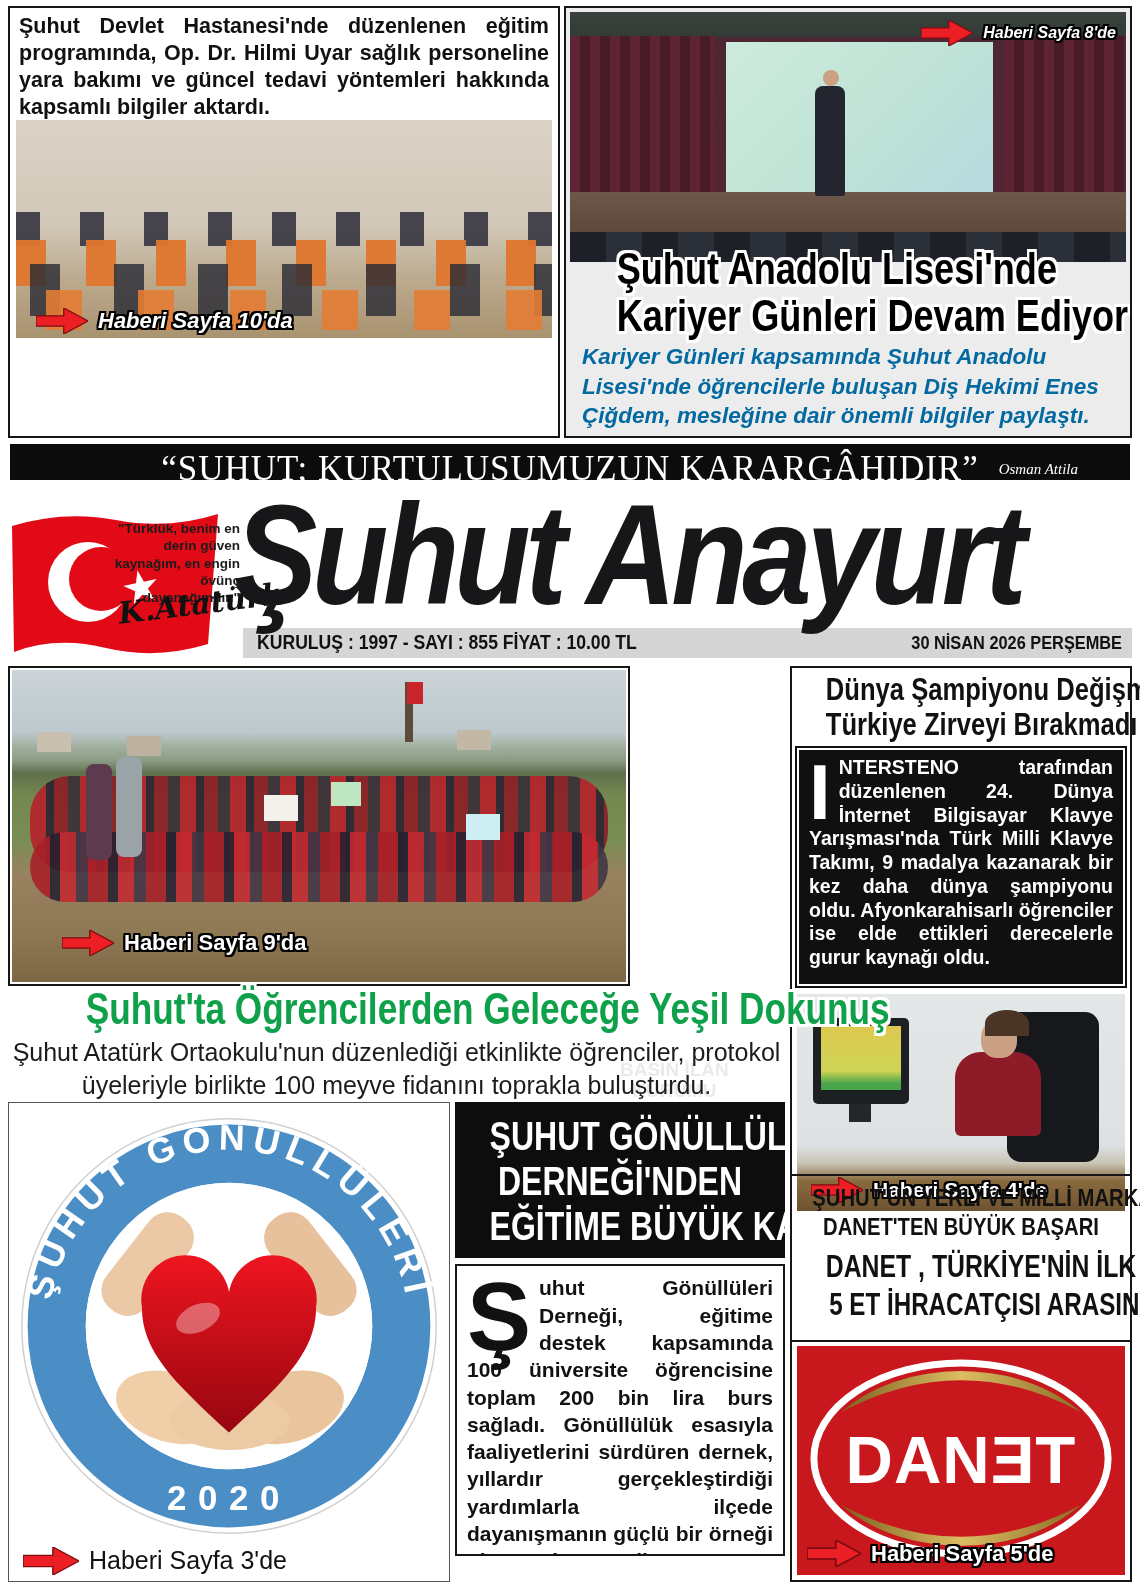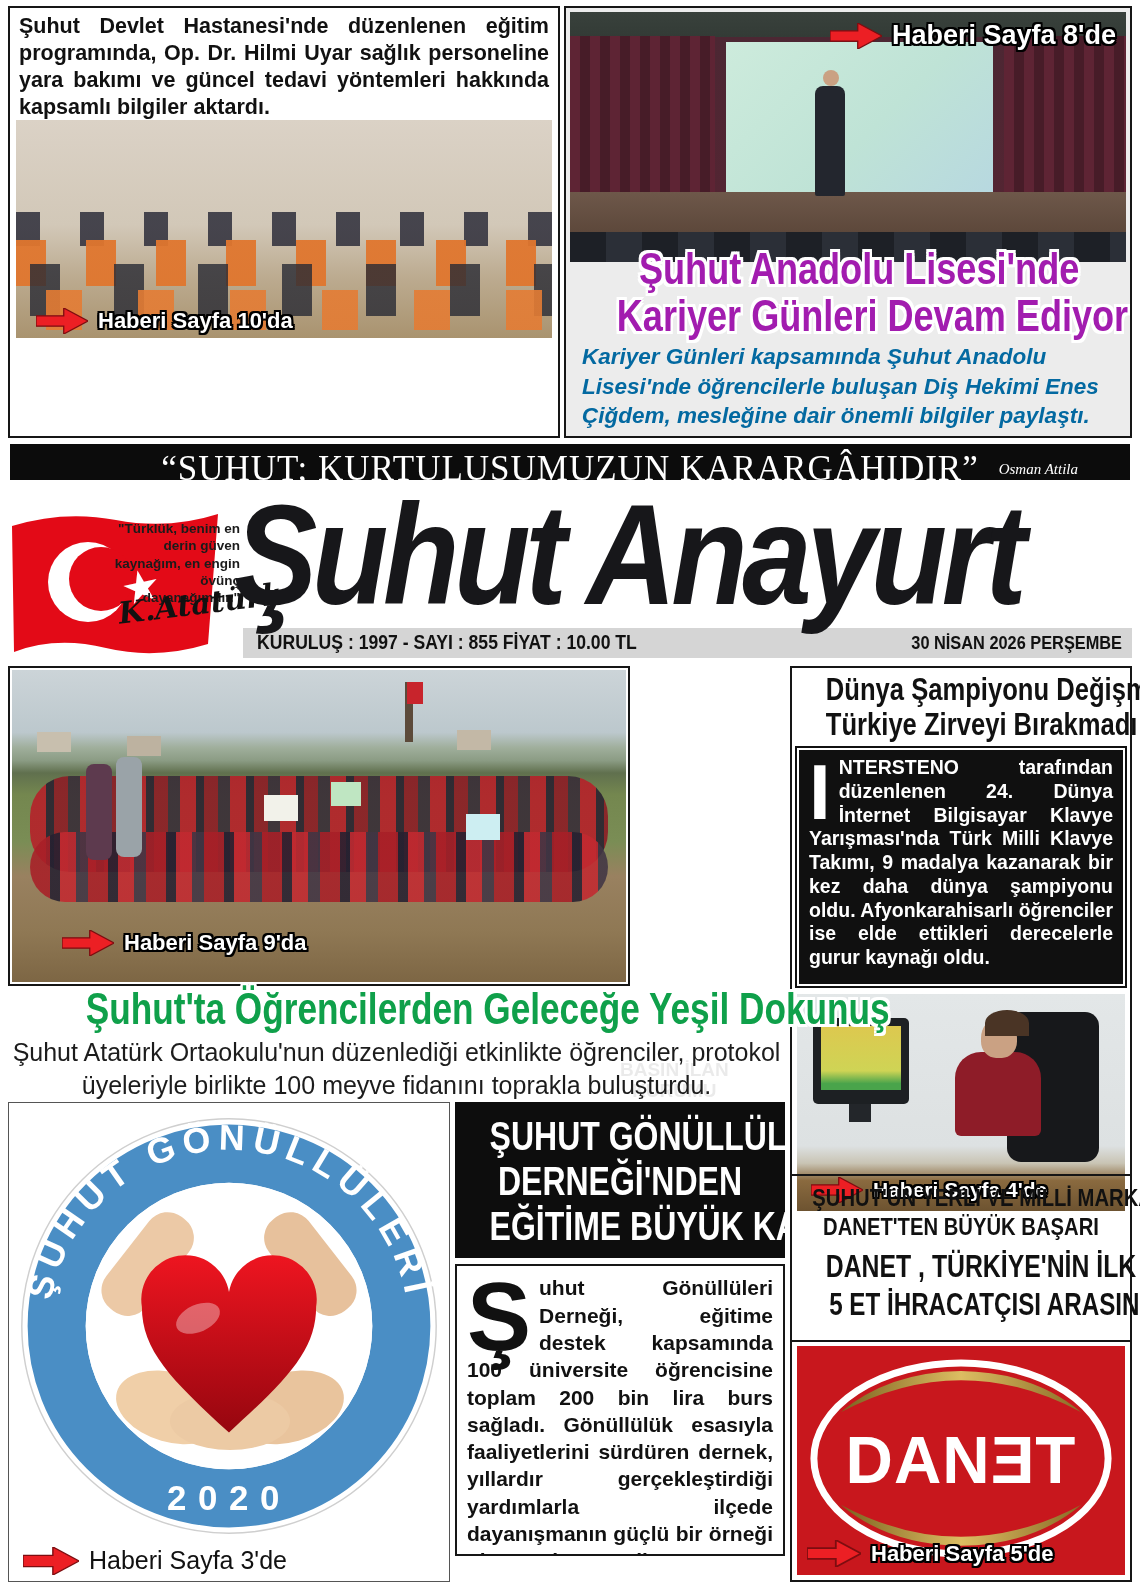--- a/index.html
+++ b/index.html
@@ -36,21 +36,21 @@
 
   <section class="blk" style="left:8px;top:6px;width:552px;height:432px;">
     <p class="justify" style="margin:0;padding:5px 9px 0;font-weight:bold;font-size:21.5px;line-height:1.26;">Şuhut Devlet Hastanesi'nde düzenlenen eğitim programında, Op. Dr. Hilmi Uyar sağlık personeline yara bakımı ve güncel tedavi yöntemleri hakkında kapsamlı bilgiler aktardı.</p>
     <div class="photo" style="left:6px;right:6px;top:112px;bottom:98px;background:
         linear-gradient(180deg,#dbd2c6 0%,#d2c8b8 48%,#bcab90 72%,#a9936f 100%);">
       <div class="abs" style="left:0;right:0;top:42%;height:34px;background:repeating-linear-gradient(90deg,rgba(45,45,58,.85) 0 24px,rgba(0,0,0,0) 24px 64px);"></div>
       <div class="abs" style="left:0;right:0;top:55%;height:46px;background:repeating-linear-gradient(90deg,rgba(224,118,46,.95) 0 30px,rgba(0,0,0,0) 30px 70px);"></div>
       <div class="abs" style="left:14px;right:0;top:66%;height:52px;background:repeating-linear-gradient(90deg,rgba(40,42,52,.8) 0 30px,rgba(0,0,0,0) 30px 84px);"></div>
       <div class="abs" style="left:30px;right:10px;top:78%;height:40px;background:repeating-linear-gradient(90deg,rgba(228,124,52,.9) 0 36px,rgba(0,0,0,0) 36px 92px);"></div>
     </div>
-    <div class="pageref" style="left:26px;bottom:102px;">
+    <div class="pageref" style="left:26px;bottom:102px;font-style:italic;">
       <svg class="arrow-svg" width="52" height="26" viewBox="0 0 60 30">
           <polygon points="0,9 32,9 32,0 60,15 32,30 32,21 0,21" fill="#ec1f24" stroke="#7d0d10" stroke-width="1.5"></polygon>
         </svg>
       <span class="txt outl-b">Haberi Sayfa 10'da</span>
     </div>
   </section>
 
   <section class="blk" style="left:564px;top:6px;width:568px;height:432px;background:#ececec;">
     <div class="photo" style="left:4px;right:4px;top:4px;height:250px;background:linear-gradient(180deg,#39413c 0%,#333b36 10%,#4c2733 10%,#562432 100%);">
       <div class="abs" style="left:0;top:24px;bottom:0;width:26%;background:repeating-linear-gradient(90deg,#5e2434 0 10px,#471c28 10px 20px);"></div>
@@ -58,23 +58,23 @@
       <div class="abs" style="left:28%;right:24%;top:30px;bottom:64px;background:linear-gradient(135deg,#cdebdc 0%,#bfe3d6 55%,#b7d8e0 100%);"></div>
       <div class="abs" style="left:0;right:0;bottom:28px;height:42px;background:linear-gradient(180deg,#6e584a,#5c473a);"></div>
       <div class="abs" style="left:44%;top:74px;width:30px;height:110px;background:#23262e;border-radius:8px 8px 2px 2px;"></div>
       <div class="abs" style="left:45.5%;top:58px;width:16px;height:16px;background:#caa183;border-radius:50%;"></div>
       <div class="abs" style="left:0;right:0;bottom:0;height:30px;background:repeating-linear-gradient(90deg,#1d2026 0 36px,#2b2f37 36px 72px);"></div>
     </div>
     <div class="pageref" style="top:12px;right:14px;">
       <svg class="arrow-svg" width="52" height="26" viewBox="0 0 60 30">
           <polygon points="0,9 32,9 32,0 60,15 32,30 32,21 0,21" fill="#ec1f24" stroke="#7d0d10" stroke-width="1.5"></polygon>
         </svg>
-      <span class="txt outl-b" style="font-size:27px;">Haberi Sayfa 8'de</span>
-    </div>
-    <div class="abs" style="left:0;right:0;top:238px;text-align:right;color:#a21caf;">
+      <span class="txt outl-b" style="font-size:16px;font-style:italic;">Haberi Sayfa 8'de</span>
+    </div>
+    <div class="abs" style="left:0;right:0;top:238px;text-align:left;color:#000000;">
       <span class="fit outl-w" style="font-weight:bold;font-size:44px;line-height:1.06;transform:scaleX(.82);">Şuhut Anadolu Lisesi'nde</span>
       <span class="fit outl-w" style="font-weight:bold;font-size:44px;line-height:1.06;transform:scaleX(.82);">Kariyer Günleri Devam Ediyor</span>
     </div>
     <p style="position:absolute;left:16px;right:16px;bottom:6px;margin:0;font-style:italic;font-weight:bold;font-size:22.5px;line-height:1.3;color:#0369a1;">Kariyer Günleri kapsamında Şuhut Anadolu Lisesi'nde öğrencilerle buluşan Diş Hekimi Enes Çiğdem, mesleğine dair önemli bilgiler paylaştı.</p>
   </section>
 
   <div class="abs" style="left:10px;top:444px;width:1120px;height:36px;background:#0c0c0c;">
     <div style="font-family:'Liberation Serif',serif;color:#fff;font-size:35px;letter-spacing:1px;text-align:center;line-height:50px;">“ŞUHUT; KURTULUŞUMUZUN KARARGÂHIDIR”</div>
     <div style="position:absolute;right:52px;bottom:2px;color:#fff;font-family:'Liberation Serif',serif;font-style:italic;font-size:15px;">Osman Attila</div>
   </div>

